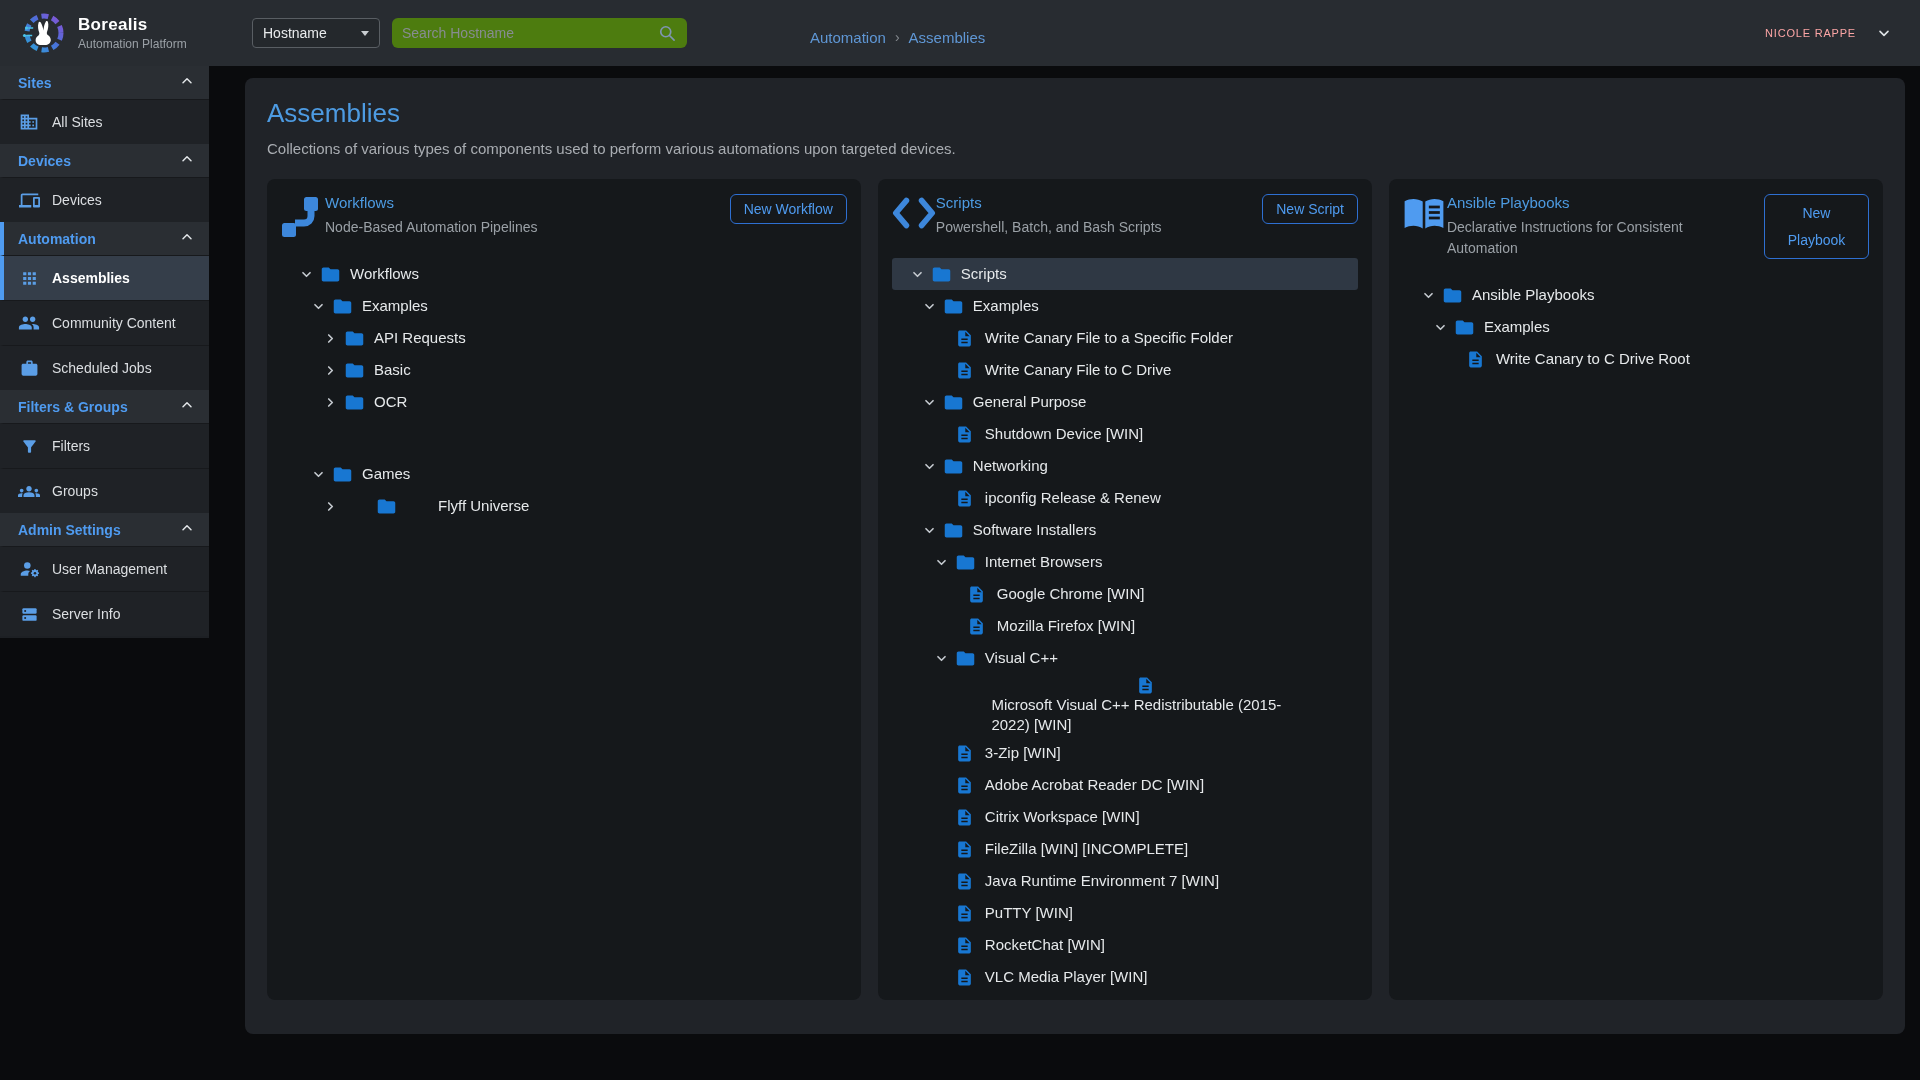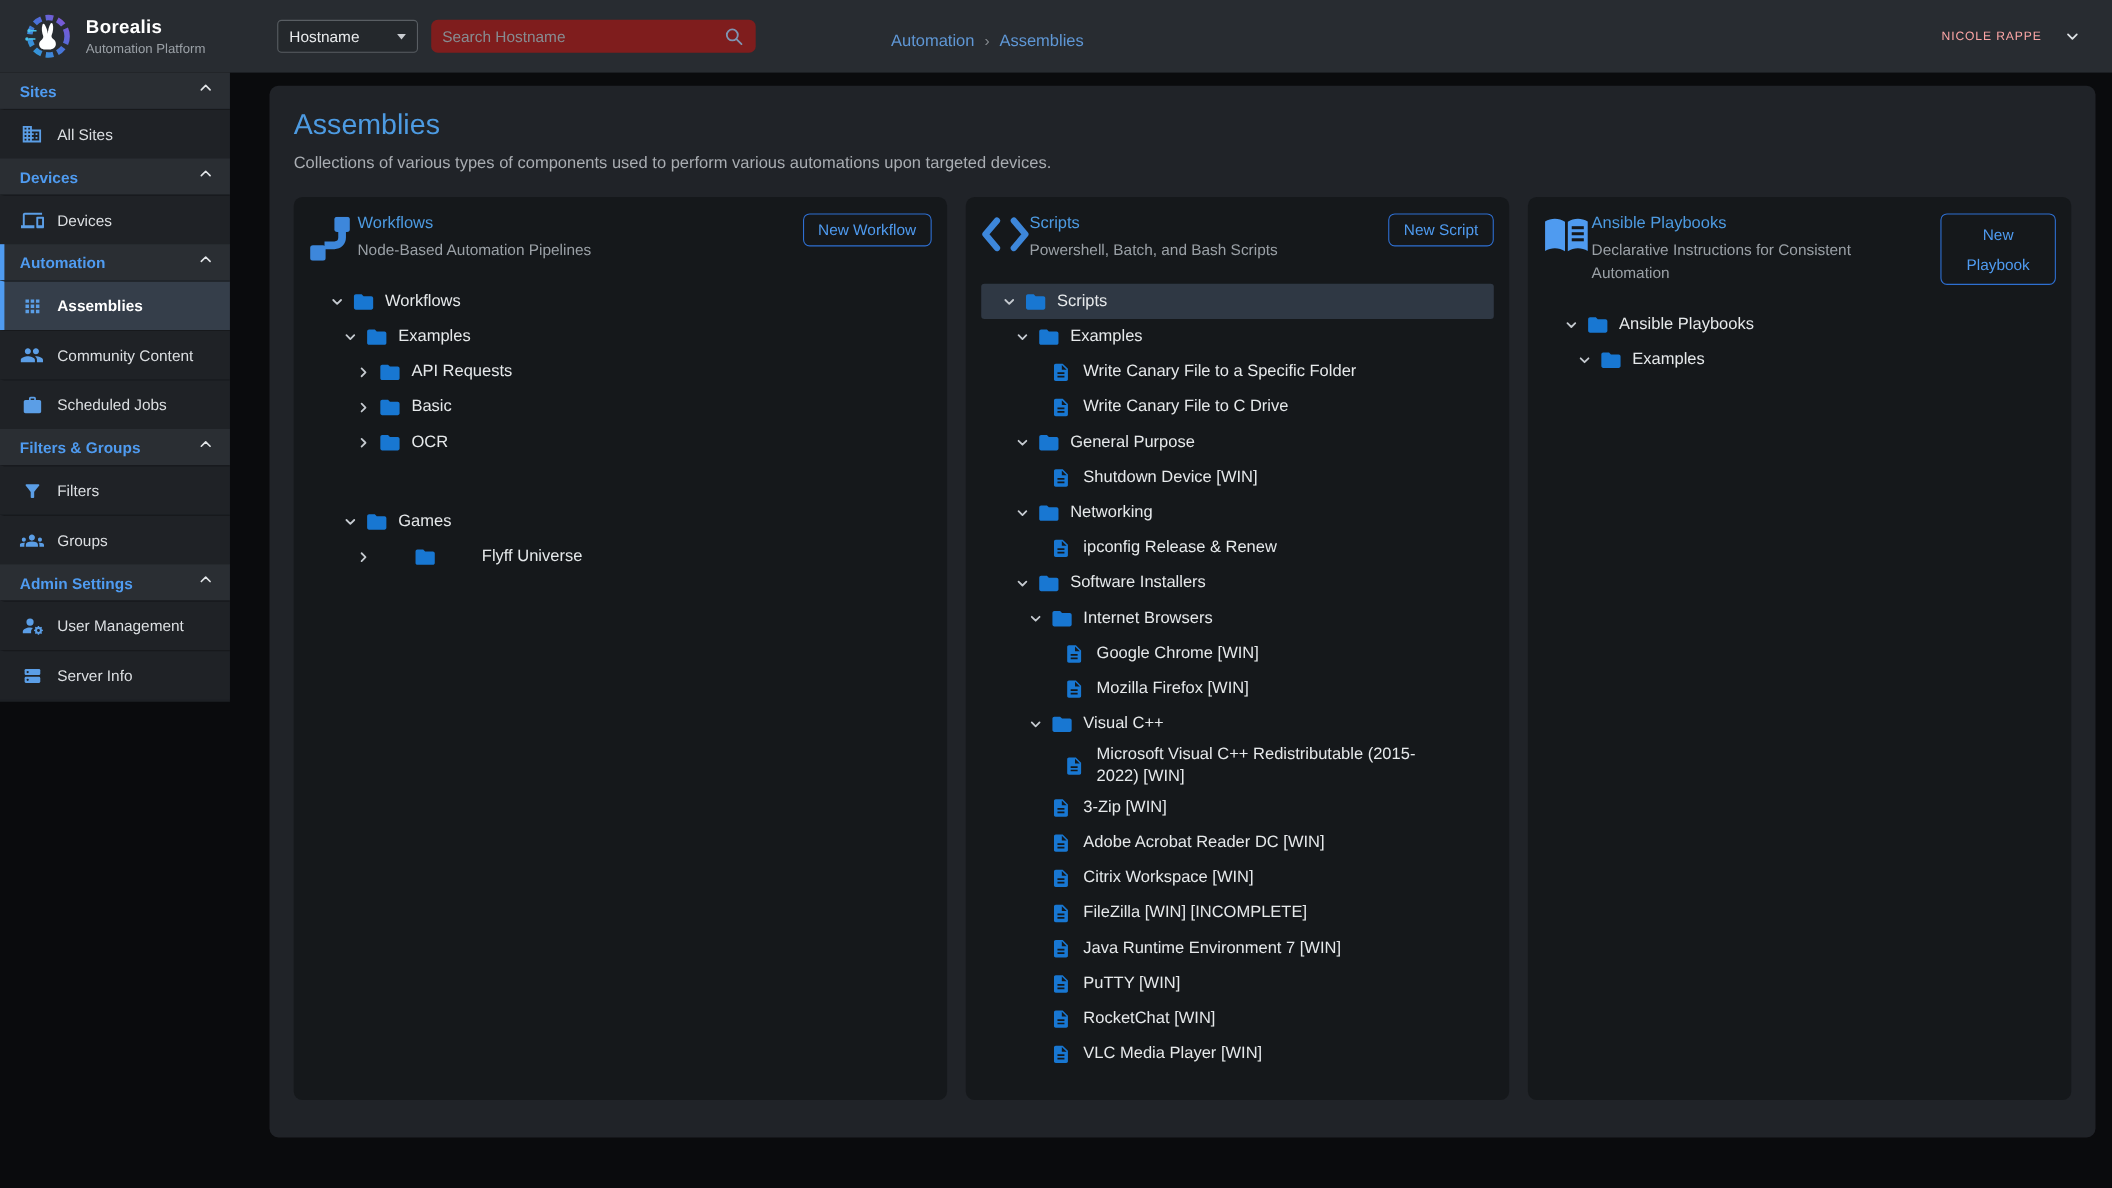--- a/index.html
+++ b/index.html
@@ -26,21 +26,21 @@
     font-family:"Liberation Sans", sans-serif;color:var(--text-main);
   }
   
   .topbar{position:absolute;left:0;top:0;width:1920px;height:66px;background:var(--topbar-bg);display:flex;align-items:center;z-index:5;}
   .brand{width:235px;display:flex;align-items:center;gap:12px;padding-left:20px;flex-shrink:0;}
   .brand-text{display:flex;flex-direction:column;}
   .brand-name{font-size:17px;font-weight:bold;color:#ffffff;letter-spacing:.3px;}
   .brand-tag{font-size:12px;color:#9aa0a6;margin-top:2px;}
   .host-select{margin-left:17px;width:128px;height:30px;border:1px solid #595e63;border-radius:4px;background:#24282c;display:flex;align-items:center;justify-content:space-between;padding:0 10px;font-size:14px;color:#e9ebed;cursor:pointer;}
   .caret-down{width:0;height:0;border-left:4.5px solid transparent;border-right:4.5px solid transparent;border-top:5px solid #c9cdd1;}
-  .searchbox{margin-left:12px;width:295px;height:30px;background:#7f1d1d;border-radius:6px;display:flex;align-items:center;padding:0 10px;}
+  .searchbox{margin-left:12px;width:295px;height:30px;background:#4d7c0f;border-radius:6px;display:flex;align-items:center;padding:0 10px;}
   .searchbox input{flex:1;background:transparent;border:none;outline:none;color:#dfe3e6;font-size:14px;font-family:"Liberation Sans",sans-serif;}
   .searchbox input::placeholder{color:#878c91;}
   .breadcrumb{margin-left:123px;display:flex;align-items:center;font-size:15px;margin-top:8px;}
   .crumb{color:#5f97d5;cursor:pointer;}
   .crumb.current{color:#5f97d5;}
   .crumb-sep{color:#84898e;padding:0 9px;font-size:14px;}
   .topbar-user{margin-left:auto;margin-right:28px;display:flex;align-items:center;gap:20px;font-size:11px;letter-spacing:.8px;color:#fca5a5;cursor:pointer;}
   
   .sidebar{position:absolute;left:0;top:66px;width:209px;height:572px;background:var(--sidebar-bg);z-index:4;}
   .sb-header{height:33px;background:var(--sb-header-bg);display:flex;align-items:center;justify-content:space-between;padding:0 14px 0 14px;border-left:4px solid transparent;cursor:pointer;}
@@ -506,21 +506,21 @@
                 <path d="M7 9.5l5 5 5-5" stroke="#c5cad0" stroke-width="2.3" fill="none" stroke-linecap="round" stroke-linejoin="round"></path>
               </svg>
             </span>
             <span class="slot icon-slot">
               <svg width="21" height="21" viewBox="0 0 24 24">
                 <path fill="#1877d2" d="M10 4H4c-1.1 0-2 .9-2 2v12c0 1.1.9 2 2 2h16c1.1 0 2-.9 2-2V8c0-1.1-.9-2-2-2h-8l-2-2z"></path>
               </svg>
             </span>
             <span class="tree-label">Visual C++</span>
           </div>
-          <div class="tree-row" style="padding-left: 53px;">
+          <div class="tree-row" style="padding-left: 53px; flex-direction: column;">
             <span class="slot chev-slot"></span>
             <span class="slot icon-slot">
               <svg width="19" height="19" viewBox="0 0 24 24">
                 <path fill="#1877d2" d="M14 2H6c-1.1 0-2 .9-2 2v16c0 1.1.89 2 1.99 2H18c1.1 0 2-.9 2-2V8l-6-6zm2 16H8v-2h8v2zm0-4H8v-2h8v2zm-3-5V3.5L18.5 9H13z"></path>
               </svg>
             </span>
             <span class="tree-label">Microsoft Visual C++ Redistributable (2015-2022) [WIN]</span>
           </div>
           <div class="tree-row" style="padding-left: 41px;">
             <span class="slot chev-slot"></span>
@@ -634,17 +634,26 @@
                 <path d="M7 9.5l5 5 5-5" stroke="#c5cad0" stroke-width="2.3" fill="none" stroke-linecap="round" stroke-linejoin="round"></path>
               </svg>
             </span>
             <span class="slot icon-slot">
               <svg width="21" height="21" viewBox="0 0 24 24">
                 <path fill="#1877d2" d="M10 4H4c-1.1 0-2 .9-2 2v12c0 1.1.9 2 2 2h16c1.1 0 2-.9 2-2V8c0-1.1-.9-2-2-2h-8l-2-2z"></path>
               </svg>
             </span>
             <span class="tree-label">Examples</span>
           </div>
+          <div class="tree-row" style="padding-left: 41px;">
+            <span class="slot chev-slot"></span>
+            <span class="slot icon-slot">
+              <svg width="19" height="19" viewBox="0 0 24 24">
+                <path fill="#1877d2" d="M14 2H6c-1.1 0-2 .9-2 2v16c0 1.1.89 2 1.99 2H18c1.1 0 2-.9 2-2V8l-6-6zm2 16H8v-2h8v2zm0-4H8v-2h8v2zm-3-5V3.5L18.5 9H13z"></path>
+              </svg>
+            </span>
+            <span class="tree-label">Write Canary to C Drive Root</span>
+          </div>
         </div>
     </section>
 
   </div>
 </main>
 
 </body></html>

